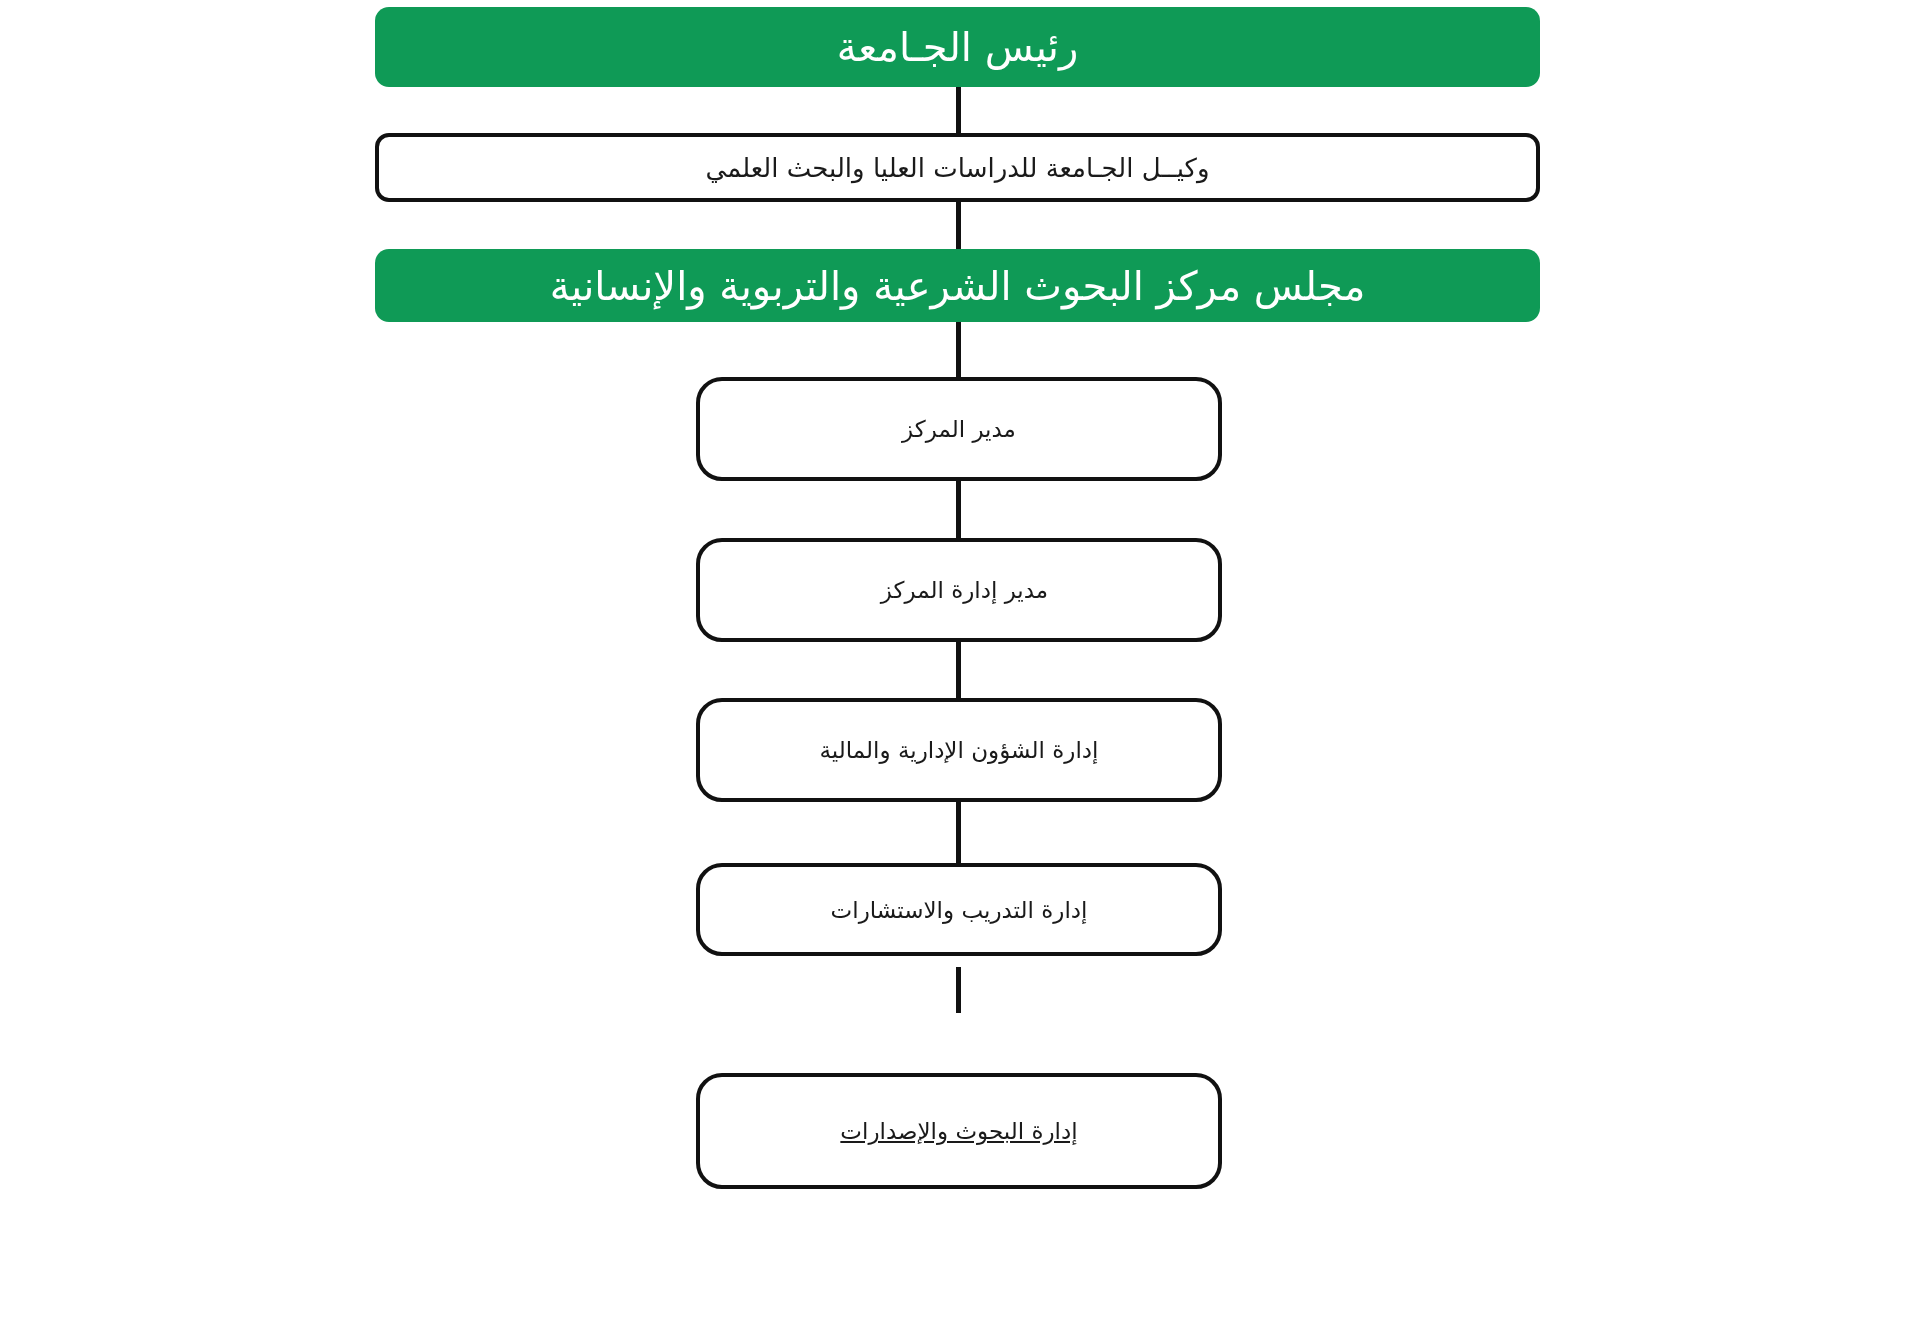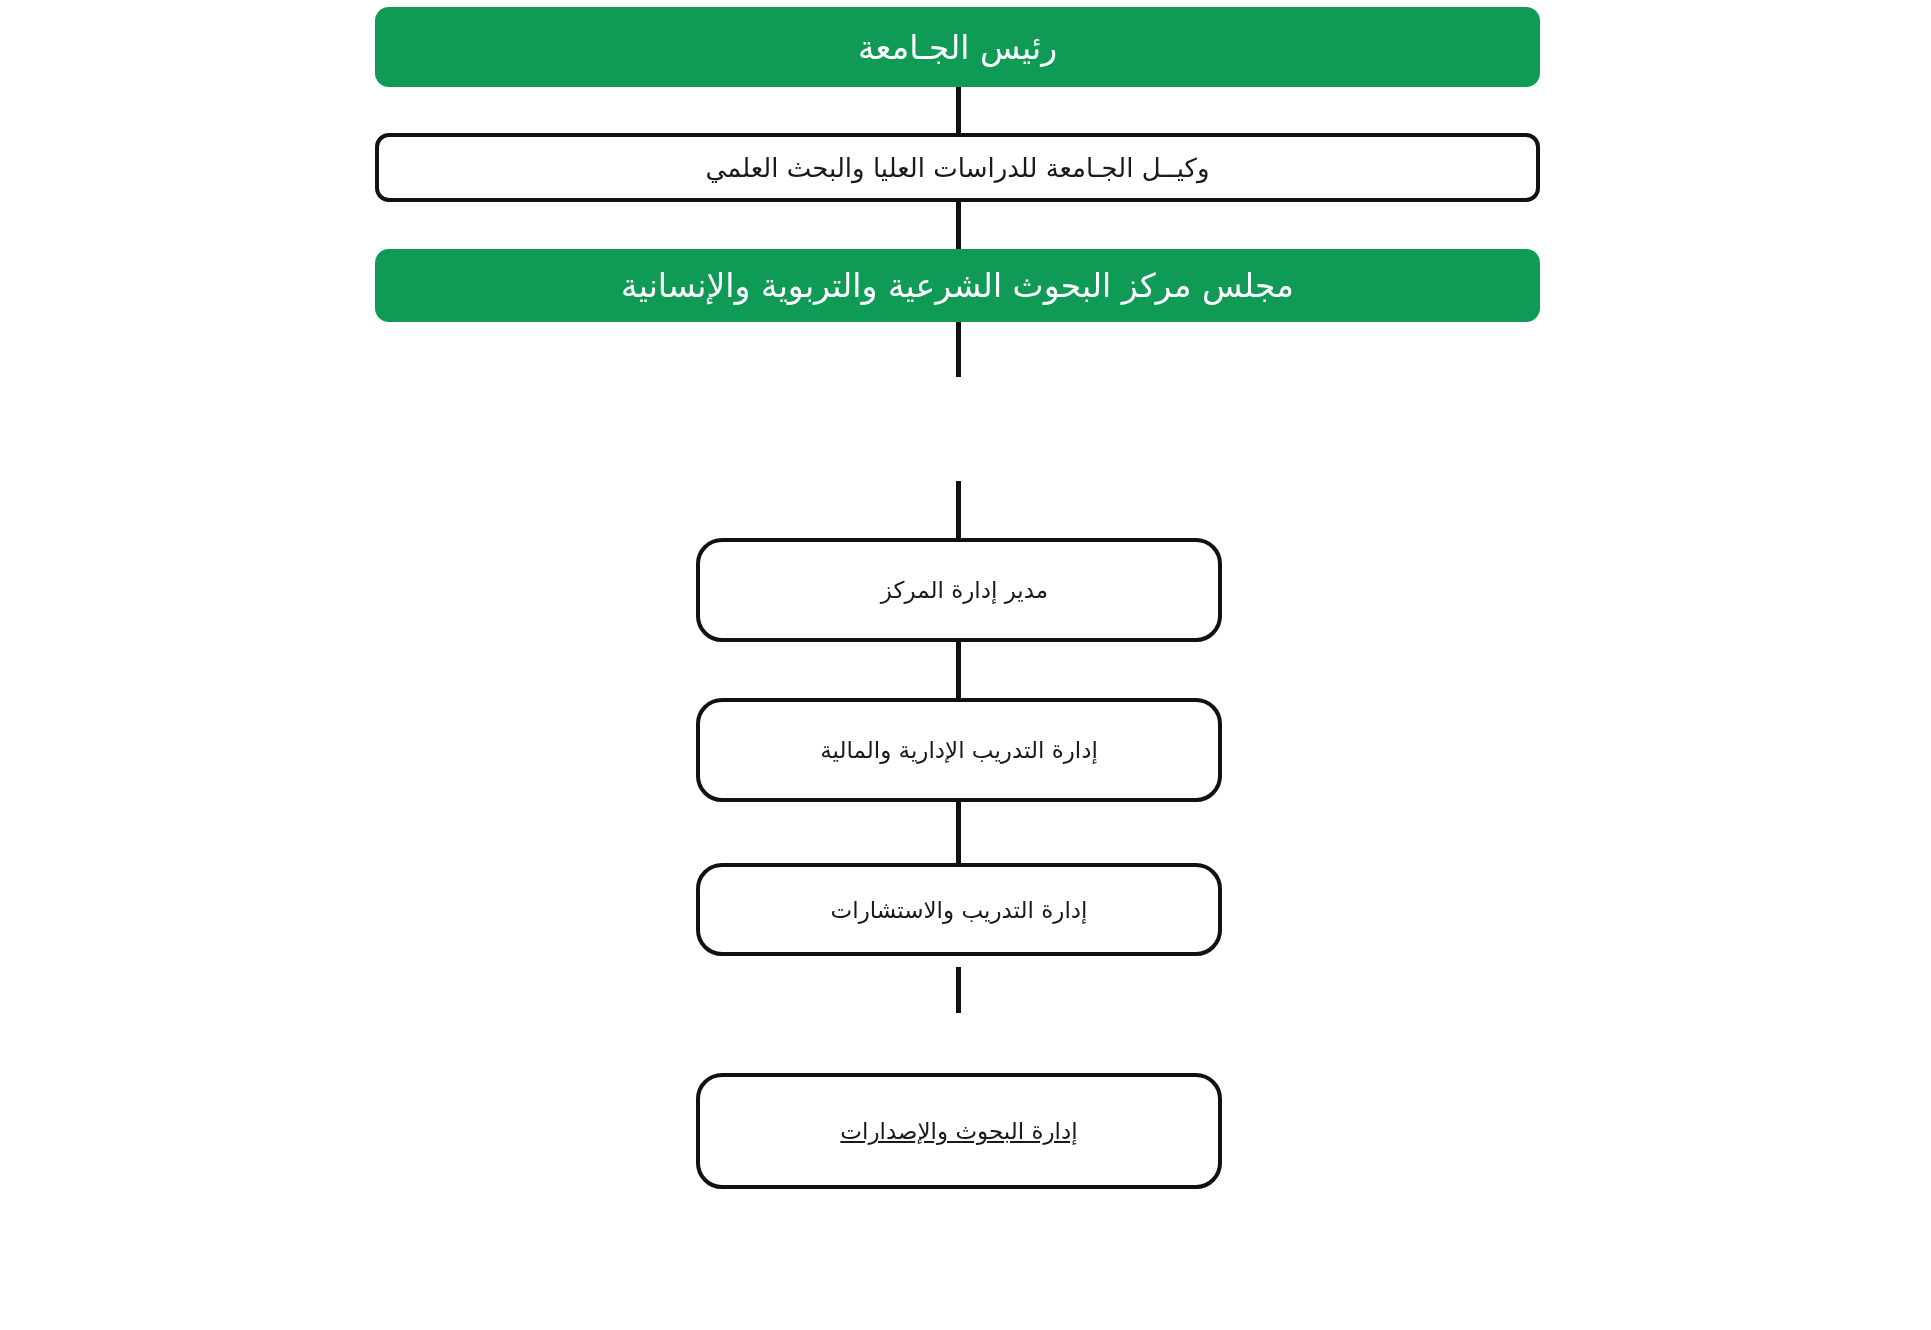--- a/index.html
+++ b/index.html
@@ -33,21 +33,21 @@
     display:block;
     width:100%;
     padding:0 20px;
   }
   .green-wide{
     left:375px;
     width:1165px;
     background:var(--green);
     color:var(--text-light);
     border-radius:14px;
-    font-size:33px;
+    font-size:40px;
   }
   .white-wide{
     left:375px;
     width:1165px;
     background:#ffffff;
     color:var(--text-dark);
     border:4px solid var(--line);
     border-radius:14px;
     font-size:26px;
   }
@@ -99,31 +99,34 @@
   </div>
 
   <div class="connector c2"></div>
 
   <div class="node green-wide n3" dir="rtl">
     <span>مجلس مركز البحوث الشرعية والتربوية والإنسانية</span>
   </div>
 
   <div class="connector c3"></div>
 
+  <div class="node white-narrow n4" dir="rtl">
+    <span>مدير المركز</span>
+  </div>
 
   <div class="connector c4"></div>
 
   <div class="node white-narrow n5" dir="rtl">
     <span>مدير إدارة المركز</span>
   </div>
 
   <div class="connector c5"></div>
 
   <div class="node white-narrow n6" dir="rtl">
-    <span>إدارة التدريب الإدارية والمالية</span>
+    <span>إدارة الشؤون الإدارية والمالية</span>
   </div>
 
   <div class="connector c6"></div>
 
   <div class="node white-narrow n7" dir="rtl">
     <span>إدارة التدريب والاستشارات</span>
   </div>
 
   <div class="connector c7"></div>
 

